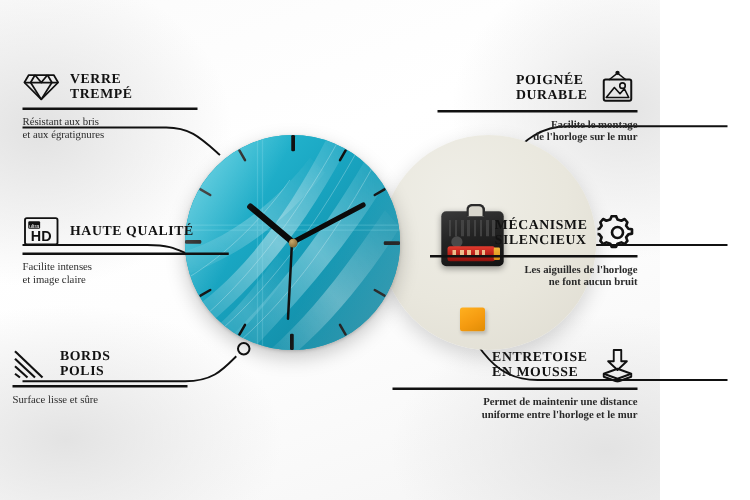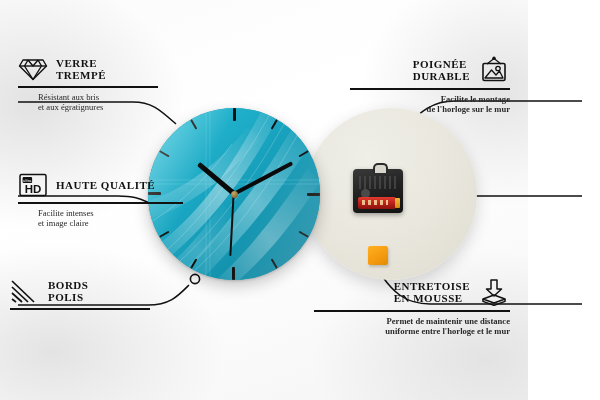--- a/index.html
+++ b/index.html
@@ -66,21 +66,21 @@
         box-shadow:1px 2px 3px rgba(0,0,0,.18);}
 
   
   .block{position:absolute;}
   .block .head{display:flex;align-items:center;gap:8px;}
   .block.right .head{justify-content:flex-end;}
   .title{font-weight:700;font-size:11px;line-height:12.5px;letter-spacing:.5px;color:#121212;
          text-transform:uppercase;white-space:nowrap;}
   .block.right .title{}
   .rule{height:1.6px;background:#111;margin:4px 0 4px 0;}
-  .desc{font-size:8.6px;line-height:10.5px;color:#2a2a2a;white-space:nowrap;margin-left:20px;}
+  .desc{font-size:8.6px;line-height:10.5px;color:#2a2a2a;white-space:nowrap;}
   .block.right .desc{text-align:right;font-weight:bold;}
   .ic{flex:0 0 auto;display:block;}
 
   
   .conn{position:absolute;left:0;top:0;width:600px;height:400px;pointer-events:none;}
   .conn path{fill:none;stroke:#111;stroke-width:1.5;}
   .conn circle.ring{fill:#ffffff;stroke:#111;stroke-width:1.6;}
 </style>
 </head>
 <body>
@@ -255,20 +255,21 @@
           <line x1="2" y1="15" x2="12" y2="24"></line>
           <line x1="2" y1="21" x2="6" y2="24"></line>
         </g>
       </svg>
       <div>
         <div class="title">BORDS</div>
         <div class="title">POLIS</div>
       </div>
     </div>
     <div class="rule"></div>
+    <div class="desc">Surface lisse et sûre</div>
   </div>
 
   <div class="block right" style="right:18px;top:56px;width:160px;">
     <div class="head">
       <div>
         <div class="title">POIGNÉE</div>
         <div class="title">DURABLE</div>
       </div>
       <svg class="ic" width="32" height="28" viewBox="0 0 32 28">
         <path d="M16 2.5 L9 8 M16 2.5 L23 8" stroke="#111" stroke-width="1.2" fill="none"></path>
@@ -276,20 +277,37 @@
         <rect x="5" y="7.5" width="22" height="17" fill="none" stroke="#111" stroke-width="1.6" rx="1.5"></rect>
         <path d="M7 22 L13.5 14 L18 19 L21.5 15 L25 22 Z" fill="none" stroke="#111" stroke-width="1.3" stroke-linejoin="round"></path>
         <circle cx="20" cy="12.5" r="2.2" fill="none" stroke="#111" stroke-width="1.3"></circle>
       </svg>
     </div>
     <div class="rule"></div>
     <div class="desc">Facilite le montage</div>
     <div class="desc">de l'horloge sur le mur</div>
   </div>
 
+  <div class="block right" style="right:18px;top:172px;width:166px;">
+    <div class="head">
+      <div>
+        <div class="title">MÉCANISME</div>
+        <div class="title">SILENCIEUX</div>
+      </div>
+      <svg class="ic" width="32" height="28" viewBox="0 0 32 28">
+        <g fill="none" stroke="#111" stroke-width="2.1" stroke-linejoin="round" stroke-linecap="round">
+          <path d="M16 3.6 l3.1 1.0 2.6 -1.4 2.2 2.6 -1.0 2.8 1.8 2.4 2.9 .5 .0 3.4 -2.9 .6 -1.8 2.4 1.0 2.8 -2.2 2.6 -2.6 -1.4 -3.1 1.0 -1.2 2.7 -3.4 .0 -1.2 -2.7 -3.1 -1.0 -2.6 1.4 -2.2 -2.6 1.0 -2.8 -1.8 -2.4 -2.9 -.6 .0 -3.4 2.9 -.5 1.8 -2.4 -1.0 -2.8 2.2 -2.6 2.6 1.4 3.1 -1.0 1.2 -2.7 3.4 .0 Z"></path>
+          <circle cx="16" cy="14" r="4.4"></circle>
+        </g>
+      </svg>
+    </div>
+    <div class="rule"></div>
+    <div class="desc">Les aiguilles de l'horloge</div>
+    <div class="desc">ne font aucun bruit</div>
+  </div>
 
   <div class="block right" style="right:18px;top:278px;width:196px;">
     <div class="head">
       <div>
         <div class="title">ENTRETOISE</div>
         <div class="title">EN MOUSSE</div>
       </div>
       <svg class="ic" width="32" height="28" viewBox="0 0 32 28">
         <path d="M13 2 H19 V11 H23.5 L16 18 L8.5 11 H13 Z" fill="none" stroke="#111" stroke-width="1.5" stroke-linejoin="round"></path>
         <path d="M16 17 L27 21 L16 25 L5 21 Z" fill="none" stroke="#111" stroke-width="1.5" stroke-linejoin="round"></path>

